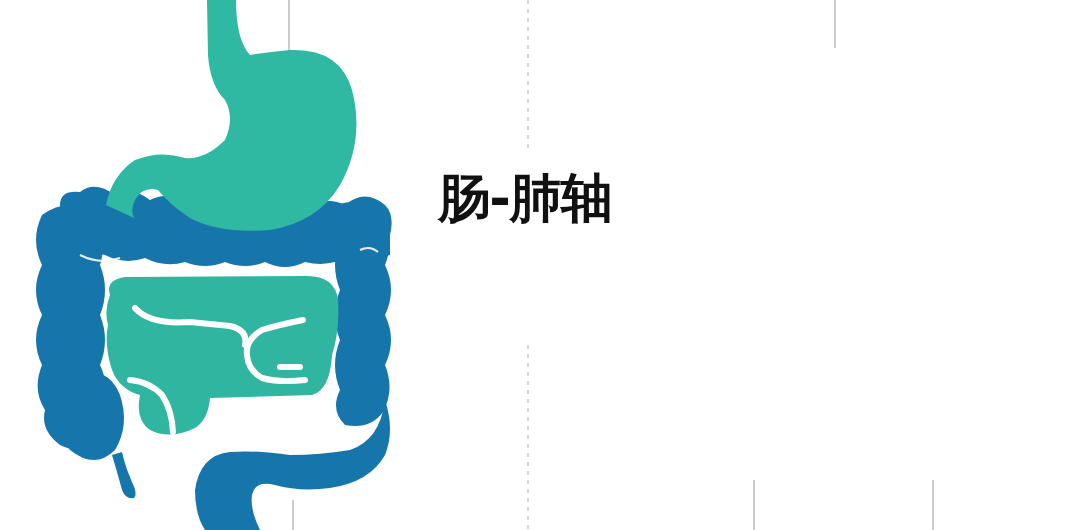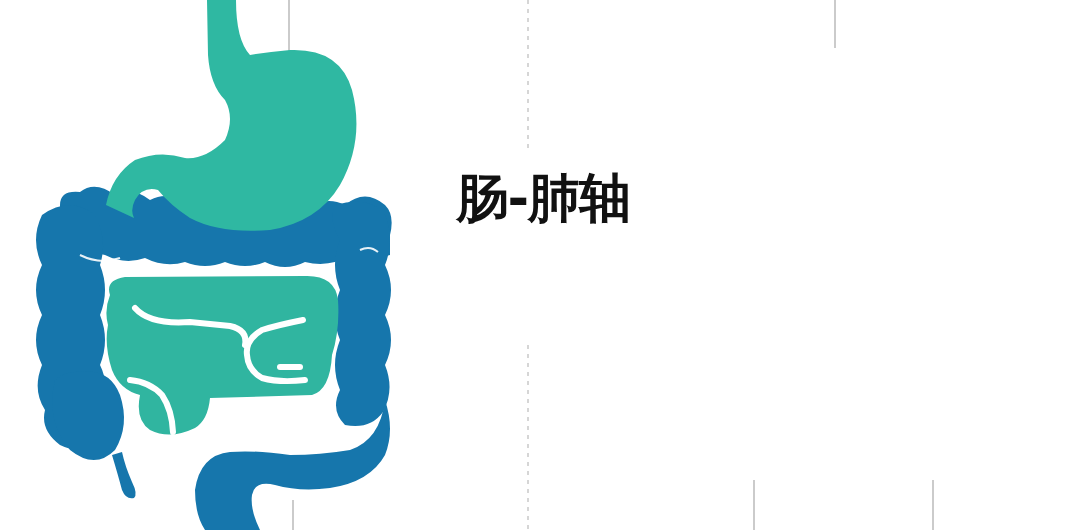--- a/index.html
+++ b/index.html
@@ -1,18 +1,18 @@
 <!DOCTYPE html>
 <html><head>
 <meta charset="utf-8">
 <style>
   html, body { margin:0; padding:0; background:#ffffff; }
   body { width:1080px; height:530px; overflow:hidden; position:relative; font-family:"DejaVu Sans", sans-serif; }
   .stage { position:absolute; left:0; top:0; width:1080px; height:530px; }
-  .title { position:absolute; left:420px; top:168px; width:210px; text-align:right;
+  .title { position:absolute; left:420px; top:168px; width:210px; text-align:center;
            font-family:"DejaVu Sans", sans-serif; font-weight:bold; font-size:52px; color:#111111;
            letter-spacing:-1px; line-height:60px; }
 </style>
 </head>
 <body>
 
 <div class="stage">
 <svg width="1080" height="530" viewBox="0 0 1080 530" xmlns="http://www.w3.org/2000/svg">
 
   <g stroke="#a8a8a8" stroke-width="1.2">

